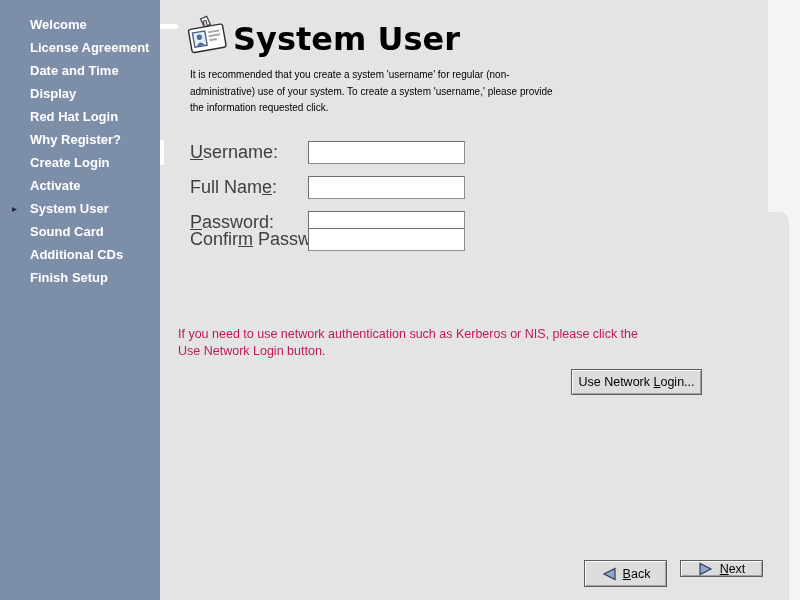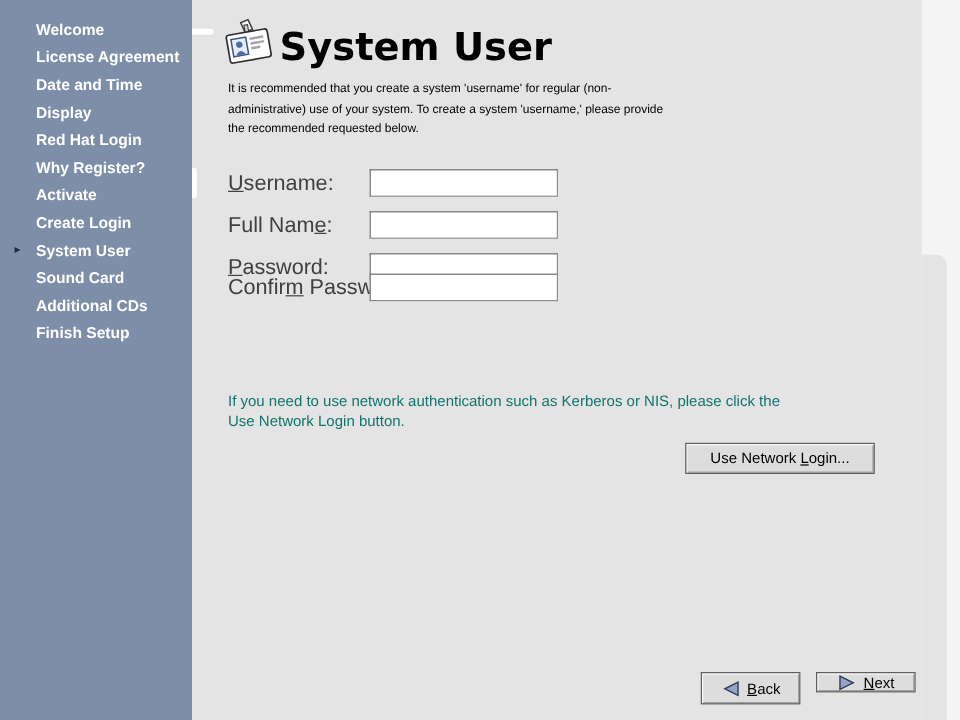--- a/index.html
+++ b/index.html
@@ -55,22 +55,22 @@
     font-size: 32px; font-weight: bold; color: #000000; letter-spacing: 0px;
     white-space: nowrap;
   }
 
   
   .intro {
     position: absolute; left: 190px; top: 67px;
     font-size: 10px; color: #000000; line-height: 16.5px; white-space: nowrap;
   }
   .net-text {
-    position: absolute; left: 190px; top: 326px;
-    font-size: 12.5px; color: #0f766e; line-height: 17px; white-space: nowrap;
+    position: absolute; left: 178px; top: 326px;
+    font-size: 12.5px; color: #be185d; line-height: 17px; white-space: nowrap;
   }
 
   
   .form-row { position: absolute; left: 190px; height: 23px; display: flex; align-items: center; }
   .form-row .field-label { font-size: 18px; color: #404040; white-space: nowrap; }
   .mnemonic { text-decoration: underline; }
   .text-entry {
     position: absolute; left: 118px; 
     width: 157px; height: 23px;
     background: #ffffff;
@@ -84,21 +84,21 @@
   .btn {
     position: absolute;
     background: #dddddd;
     border: 1px solid #5f5f5f;
     box-shadow: inset 1px 1px 0 #f9f9f9, inset -1px -1px 0 #a0a0a0;
     font-size: 12.5px; color: #000000;
     display: flex; align-items: center; justify-content: center; gap: 6px;
     font-family: "Liberation Sans", "DejaVu Sans", sans-serif;
     cursor: default;
   }
-  .btn-network { left: 571px; top: 369px; width: 158px; height: 26px; }
+  .btn-network { left: 571px; top: 369px; width: 131px; height: 26px; }
   .btn-back { left: 584px; top: 560px; width: 83px; height: 27px; }
   .btn-next { left: 680px; top: 560px; width: 83px; height: 17px; }
   .btn svg { display: block; }
 </style>
 </head>
 <body>
 
 <div id="screen">
 
   <div class="panel-main"></div>
@@ -125,25 +125,25 @@
       <div class="nav-item">
           <span class="marker"></span>
           <span class="lbl">Red Hat Login</span>
         </div>
       <div class="nav-item">
           <span class="marker"></span>
           <span class="lbl">Why Register?</span>
         </div>
       <div class="nav-item">
           <span class="marker"></span>
+          <span class="lbl">Create Login</span>
+        </div>
+      <div class="nav-item">
+          <span class="marker"></span>
           <span class="lbl">Activate</span>
-        </div>
-      <div class="nav-item">
-          <span class="marker"></span>
-          <span class="lbl">Create Login</span>
         </div>
       <div class="nav-item">
           <span class="marker">▸</span>
           <span class="lbl">System User</span>
         </div>
       <div class="nav-item">
           <span class="marker"></span>
           <span class="lbl">Sound Card</span>
         </div>
       <div class="nav-item">
@@ -173,21 +173,21 @@
         <rect x="22.5" y="22.5" width="11.5" height="2" fill="#a5a5a5"></rect>
         <rect x="22.5" y="26.5" width="7.5" height="2" fill="#a5a5a5"></rect>
       </g>
     </svg>
   </div>
   <div class="page-title">System User</div>
 
   <div class="intro">
     <div>It is recommended that you create a system 'username' for regular (non-</div>
     <div>administrative) use of your system. To create a system 'username,' please provide</div>
-    <div>the recommended requested below.</div>
+    <div>the information requested click.</div>
   </div>
 
   <div class="form-row" style="top:141px;">
     <span class="field-label"><span></span><span class="mnemonic">U</span><span>sername:</span></span>
     <input class="text-entry" type="text" value="" style="">
   </div>
   <div class="form-row" style="top:176px;">
     <span class="field-label"><span>Full Nam</span><span class="mnemonic">e</span><span>:</span></span>
     <input class="text-entry" type="text" value="" style="">
   </div>

